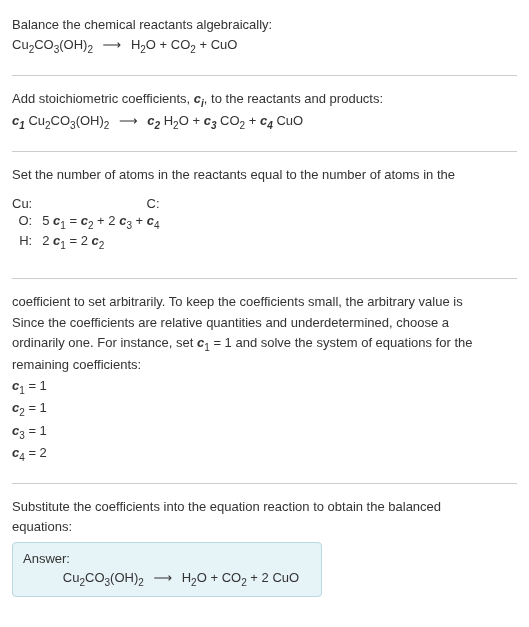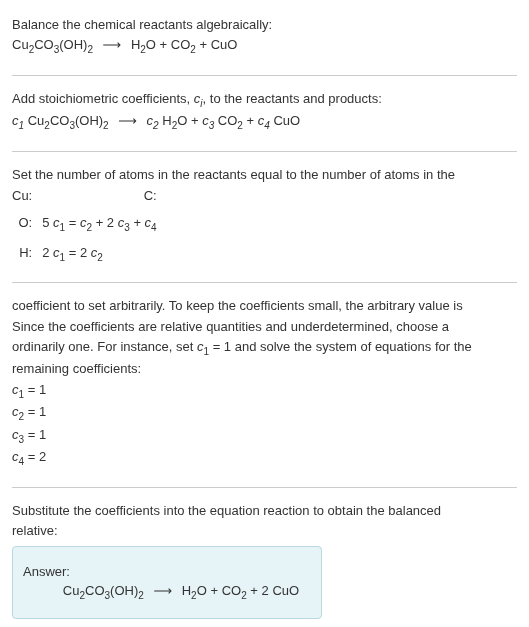--- a/index.html
+++ b/index.html
@@ -32,44 +32,45 @@
     }
     .sub-italic {
       font-style: italic;
     }
     .arrow {
       padding: 0 6px;
     }
     .eq-table {
       display: grid;
       grid-template-columns: max-content max-content;
-      gap: 12px 10px;
-      margin: 4px 0;
+      gap: 2px 10px;
+      margin: 12px 0;
     }
     .eq-el {
       text-align: right;
     }
     .answer-box {
       background: #e6f3f7;
       border: 1px solid #b8d9e0;
       border-radius: 4px;
-      padding: 17px 10px;
+      padding: 8px 10px;
       margin-top: 4px;
       display: inline-block;
       min-width: 310px;
     }
     .answer-label {
       margin-bottom: 4px;
     }
     .answer-eq {
       padding-left: 28px;
       text-align: center;
     }
     .ital {
       font-style: italic;
+      font-weight: bold;
     }
   </style>
 </head>
 <body>
 
 <div class="section">
   <div class="line">Balance the chemical reactants algebraically:</div>
   <div class="line">
     <span><span>Cu</span><sub>2</sub><span>CO</span><sub>3</sub><span>(OH)</span><sub>2</sub></span>
     <span class="arrow">⟶</span>
@@ -135,21 +136,21 @@
   <div class="line"><span class="ital">c</span><sub>1</sub><span> = 1</span></div>
   <div class="line"><span class="ital">c</span><sub>2</sub><span> = 1</span></div>
   <div class="line"><span class="ital">c</span><sub>3</sub><span> = 1</span></div>
   <div class="line"><span class="ital">c</span><sub>4</sub><span> = 2</span></div>
 </div>
 
 <div class="divider"></div>
 
 <div class="section">
   <div class="line">Substitute the coefficients into the equation reaction to obtain the balanced</div>
-  <div class="line">relative:</div>
+  <div class="line">equations:</div>
   <div class="answer-box">
     <div class="answer-label">Answer:</div>
     <div class="answer-eq">
       <span><span>Cu</span><sub>2</sub><span>CO</span><sub>3</sub><span>(OH)</span><sub>2</sub></span>
       <span class="arrow">⟶</span>
       <span><span>H</span><sub>2</sub><span>O</span></span>
       <span> + </span>
       <span><span>CO</span><sub>2</sub></span>
       <span> + </span>
       <span>2</span>

